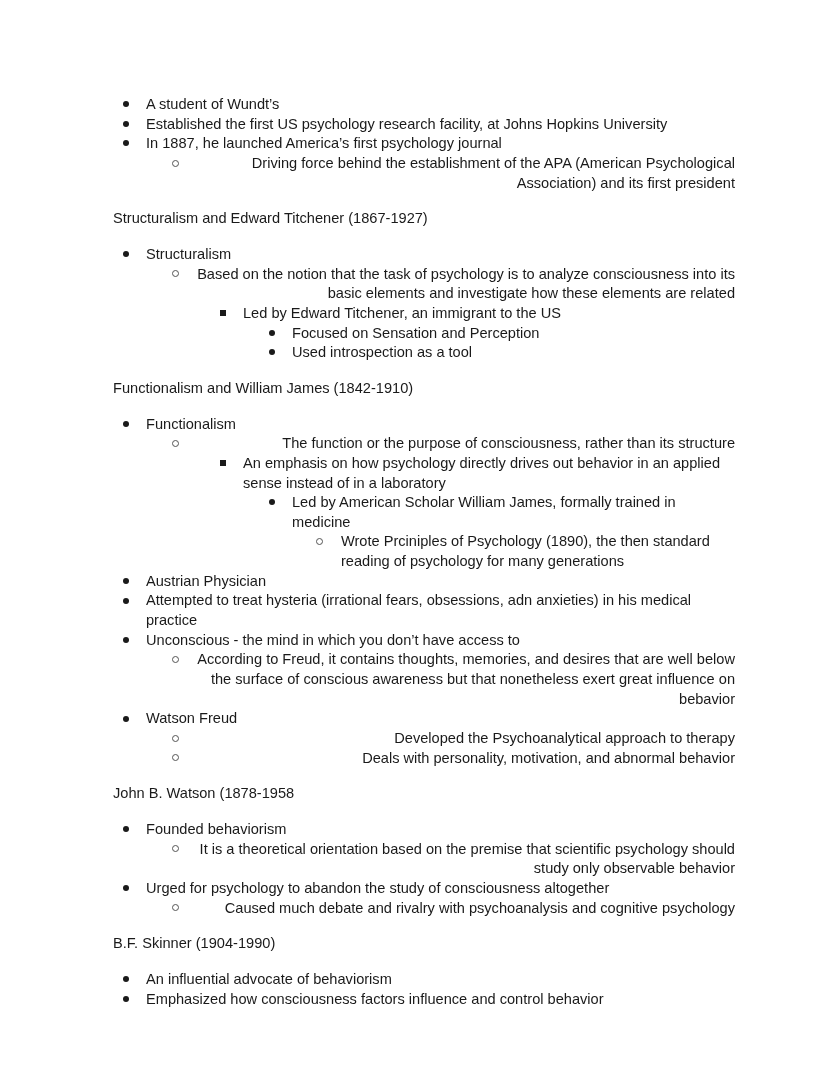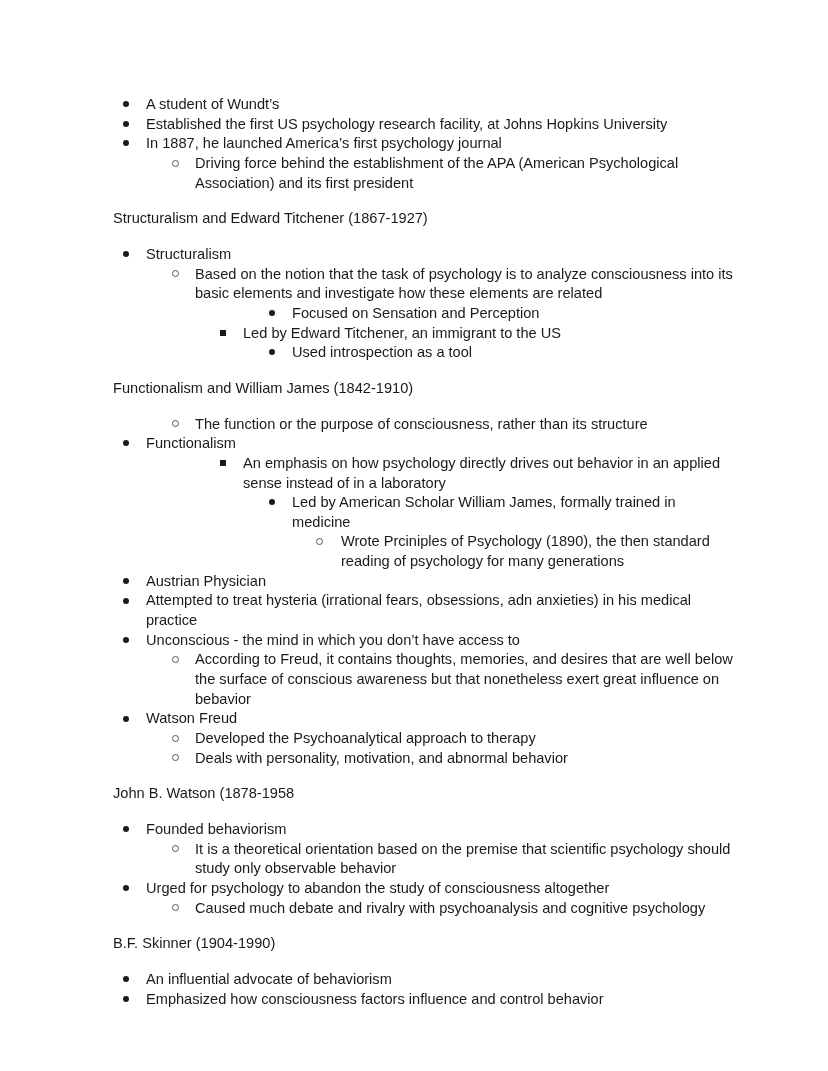--- a/index.html
+++ b/index.html
@@ -8,21 +8,21 @@
     position: absolute; left: 0; top: 95px; width: 828px;
     font-family: Liberation Sans, sans-serif;
     font-size: 14.6px; color: #1a1a1a; line-height: 19.65px;
   }
   .heading { padding-left: 97px; margin: 16px; }
   .item { position: relative; margin: 0; }
   .item .txt { display: block; }
   .bullet { position: absolute; top: 0; width: 12px; text-align: center; }
   .l1 .txt { padding-left: 146px; width: 590px; }
   .l1 .bullet { left: 120px; }
-  .l2 .txt { padding-left: 195px; width: 540px; }
+  .l2 .txt { padding-left: 195px; width: 540px; text-align: right; }
   .l2 .bullet { left: 169px; }
   .l3 .txt { padding-left: 243px; width: 495px; }
   .l3 .bullet { left: 217px; }
   .l4 .txt { padding-left: 292px; width: 400px; }
   .l4 .bullet { left: 266px; }
   .l5 .txt { padding-left: 341px; width: 380px; }
   .l5 .bullet { left: 313px; }
   .disc::before { content: ""; display: inline-block; width: 6px; height: 6px; border-radius: 50%; background: #1a1a1a; vertical-align: middle; margin-top: -2px; }
   .circle::before { content: ""; display: inline-block; width: 5px; height: 5px; border-radius: 50%; border: 1px solid #555; vertical-align: middle; margin-top: -2px; }
   .square::before { content: ""; display: inline-block; width: 6px; height: 6px; background: #1a1a1a; vertical-align: middle; margin-top: -2px; }
@@ -49,40 +49,40 @@
     </div>
     <p class="heading">Structuralism and Edward Titchener (1867-1927)</p>
     <div class="item l1">
       <span class="bullet disc"></span>
       <span class="txt">Structuralism</span>
     </div>
     <div class="item l2">
       <span class="bullet circle"></span>
       <span class="txt">Based on the notion that the task of psychology is to analyze consciousness into its basic elements and investigate how these elements are related</span>
     </div>
-    <div class="item l4">
-      <span class="bullet disc"></span>
-      <span class="txt">Focused on Sensation and Perception</span>
-    </div>
     <div class="item l3">
       <span class="bullet square"></span>
       <span class="txt">Led by Edward Titchener, an immigrant to the US</span>
     </div>
     <div class="item l4">
       <span class="bullet disc"></span>
+      <span class="txt">Focused on Sensation and Perception</span>
+    </div>
+    <div class="item l4">
+      <span class="bullet disc"></span>
       <span class="txt">Used introspection as a tool</span>
     </div>
     <p class="heading">Functionalism and William James (1842-1910)</p>
+    <div class="item l1">
+      <span class="bullet disc"></span>
+      <span class="txt">Functionalism</span>
+    </div>
     <div class="item l2">
       <span class="bullet circle"></span>
       <span class="txt">The function or the purpose of consciousness, rather than its structure</span>
-    </div>
-    <div class="item l1">
-      <span class="bullet disc"></span>
-      <span class="txt">Functionalism</span>
     </div>
     <div class="item l3">
       <span class="bullet square"></span>
       <span class="txt">An emphasis on how psychology directly drives out behavior in an applied sense instead of in a laboratory</span>
     </div>
     <div class="item l4">
       <span class="bullet disc"></span>
       <span class="txt">Led by American Scholar William James, formally trained in medicine</span>
     </div>
     <div class="item l5">

